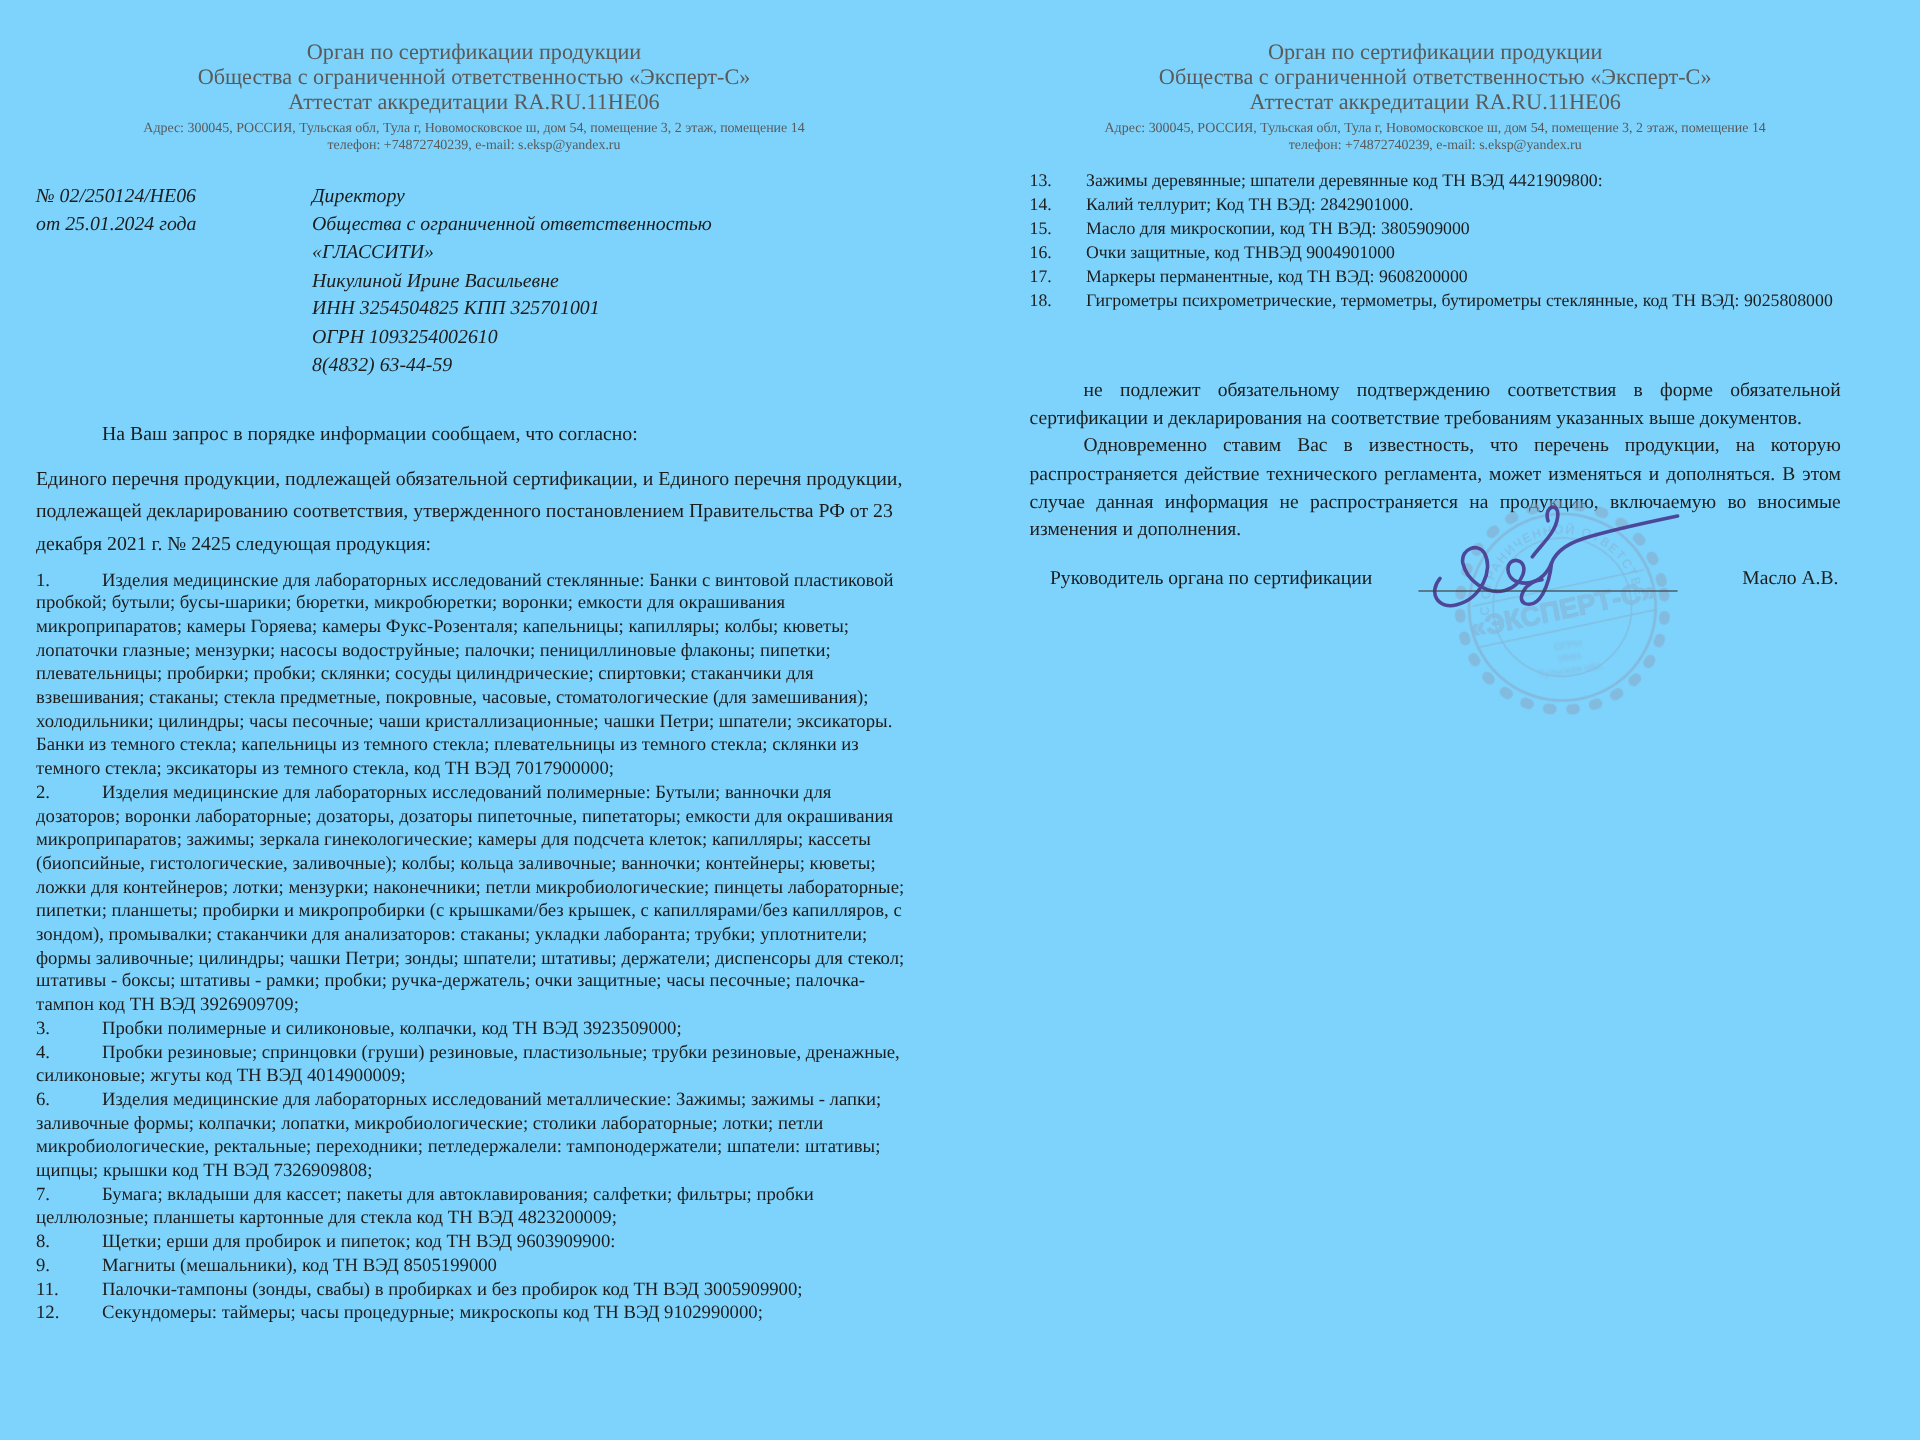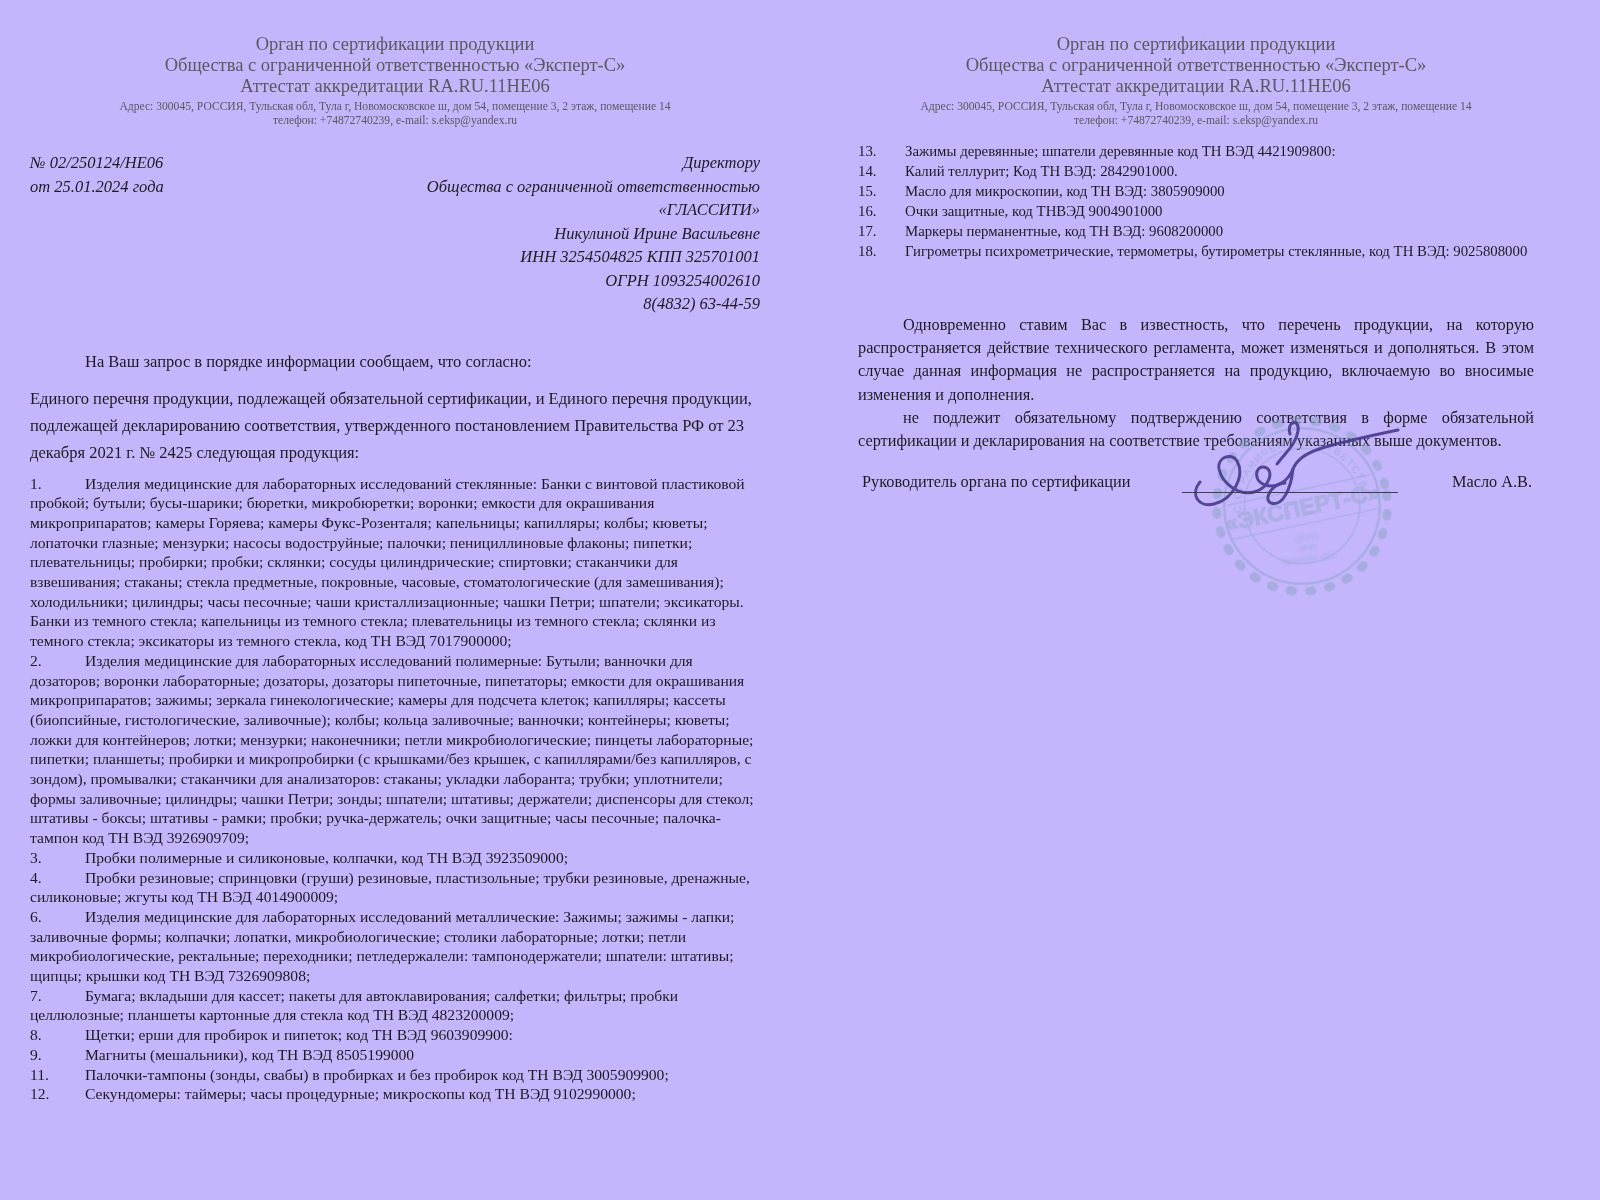--- a/index.html
+++ b/index.html
@@ -1,49 +1,49 @@
 <!DOCTYPE html>
 <html><head>
 <meta charset="utf-8">
 <style>
   html,body{margin:0;padding:0;background:#ffffff;}
   .canvas{
-    position:relative;width:1600px;height:1200px;background:#c4b5fd;
+    position:relative;width:1600px;height:1200px;background:#7dd3fc;
     font-family:"Liberation Serif", serif;color:#1d1d1d;overflow:hidden;
   }
   .page{position:absolute;top:0;}
   .page-left{left:30px;width:730px;}
   .page-right{left:858px;width:676px;}
 
   
   .letterhead{text-align:center;color:#5a5a5a;padding-top:34px;}
   .lh-line{font-size:18.5px;line-height:21px;}
   .lh-sub{font-size:11.6px;line-height:13.5px;}
   .lh-sub.first{margin-top:3px;}
 
   
   .ref-row{display:flex;margin-top:24px;font-size:16.5px;line-height:23.5px;font-style:italic;}
   .ref-block{width:230px;flex:0 0 auto;}
-  .addressee{flex:1;text-align:right;}
+  .addressee{flex:1;}
 
   .intro{margin:34px 0 0 0;font-size:16.5px;line-height:23px;text-indent:55px;}
   .basis{margin:12px 0 0 0;font-size:16.5px;line-height:27px;}
 
   .items{margin-top:8px;font-size:15.6px;line-height:19.7px;}
   .item{margin:0;}
   .item .num{display:inline-block;width:55px;}
 
   .items-r{margin-top:14px;font-size:14.8px;line-height:20px;}
   .items-r .item .num{width:47px;}
 
   .concl{margin-top:52px;font-size:16.3px;line-height:23.2px;text-align:justify;}
   .concl p{margin:0;text-indent:45px;}
 
   .sign-area{position:relative;margin-top:16px;height:320px;font-size:16.3px;}
-  .sign-role{position:absolute;left:4px;top:4px;}
+  .sign-role{position:absolute;left:17px;top:4px;}
   .sign-name{position:absolute;right:2px;top:4px;}
   .sign-line{position:absolute;left:324px;top:24px;width:216px;height:0;border-bottom:1.4px solid #3f3f46;}
 
   .stamp{
     position:absolute;left:348px;top:-58px;width:192px;height:192px;
     opacity:0.62;filter:blur(0.5px);transform:rotate(-8deg);
   }
   .stamp-small{filter:blur(0.9px);}
   .signature-svg{position:absolute;left:328px;top:-50px;width:232px;height:118px;}
 </style>
@@ -108,22 +108,22 @@
     <div class="items items-r">
       <p class="item"><span class="num">13.</span><span>Зажимы деревянные; шпатели деревянные код ТН ВЭД 4421909800:</span></p>
       <p class="item"><span class="num">14.</span><span>Калий теллурит; Код ТН ВЭД: 2842901000.</span></p>
       <p class="item"><span class="num">15.</span><span>Масло для микроскопии, код ТН ВЭД: 3805909000</span></p>
       <p class="item"><span class="num">16.</span><span>Очки защитные, код ТНВЭД 9004901000</span></p>
       <p class="item"><span class="num">17.</span><span>Маркеры перманентные, код ТН ВЭД: 9608200000</span></p>
       <p class="item"><span class="num">18.</span><span>Гигрометры психрометрические, термометры, бутирометры стеклянные, код ТН ВЭД: 9025808000</span></p>
     </div>
 
     <div class="concl">
+      <p>не подлежит обязательному подтверждению соответствия в форме обязательной сертификации и декларирования на соответствие требованиям указанных выше документов.</p>
       <p>Одновременно ставим Вас в известность, что перечень продукции, на которую распространяется действие технического регламента, может изменяться и дополняться. В этом случае данная информация не распространяется на продукцию, включаемую во вносимые изменения и дополнения.</p>
-      <p>не подлежит обязательному подтверждению соответствия в форме обязательной сертификации и декларирования на соответствие требованиям указанных выше документов.</p>
     </div>
 
     <div class="sign-area">
 
       <svg class="stamp" viewBox="0 0 200 200">
         <g fill="none" stroke="#8aa6c6">
           <circle cx="100" cy="100" r="89" stroke-width="9" stroke-dasharray="3 17.2" stroke-linecap="round" opacity="0.85"></circle>
           <circle cx="100" cy="100" r="81" stroke-width="2.4" opacity="0.9"></circle>
           <circle cx="100" cy="100" r="60" stroke-width="1.3" opacity="0.8"></circle>
         </g>

